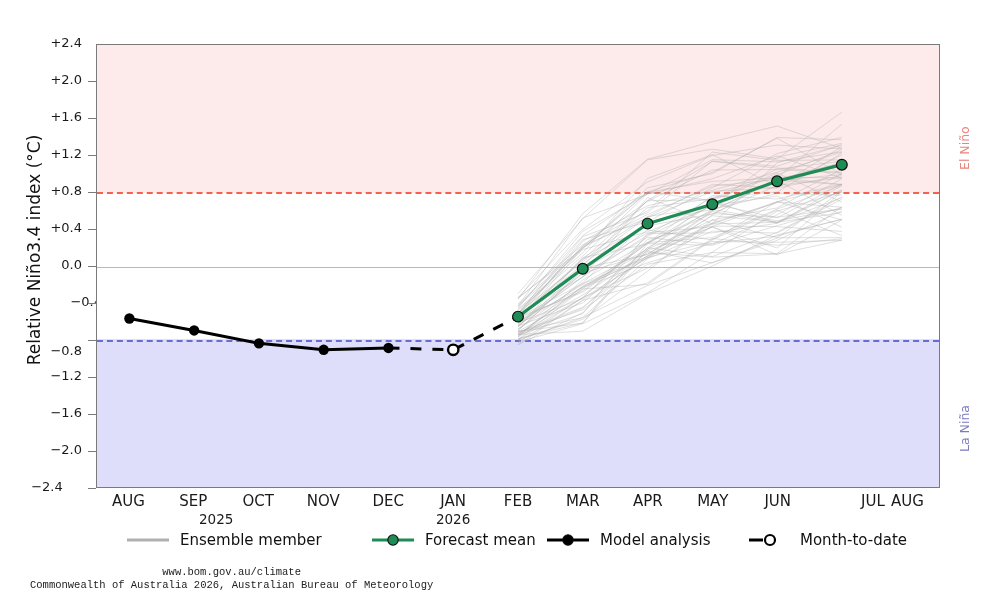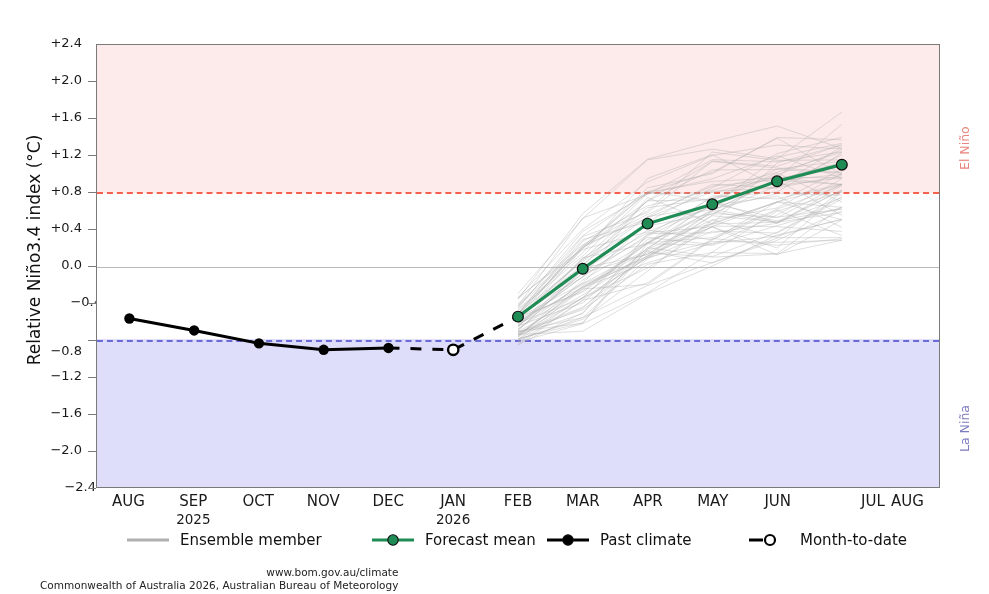--- a/index.html
+++ b/index.html
@@ -56,21 +56,21 @@
   .sidelab.la{color:#7b7bbf;left:957px;top:452px;}
 
   
   .legend{position:absolute;left:0;top:527px;width:835px;height:26px;}
   .leg-item{position:absolute;top:0;height:26px;display:flex;align-items:center;gap:9px;}
   .leg-text{font-size:15px;color:#111;white-space:nowrap;}
   .leg-gl{display:block;}
 
   
   .foot{position:absolute;font-size:10.5px;color:#222;line-height:12.5px;white-space:nowrap;}
-  .foot-left{left:40px;top:566px;text-align:right;}
+  .foot-left{left:30px;top:566px;text-align:center;font-family:Liberation Mono, monospace;}
   .foot-mid{left:586px;top:566px;text-align:right;width:172px;}
   .foot-right{left:800px;top:566px;text-align:right;width:168px;}
 </style>
 </head>
 <body>
 
 <div id="root">
 
 
   <div class="ytitle">Relative Niño3.4 index (°C)</div>
@@ -92,21 +92,21 @@
       <div class="ylab" style="left: 36px; top: 294px; margin-left: 20px;">−0.4</div>
       <div class="ytick" style="top: 303px;"></div>
       <div class="ylab" style="left: 36px; top: 343px;">−0.8</div>
       <div class="ytick" style="top: 340px;"></div>
       <div class="ylab" style="left: 36px; top: 368px;">−1.2</div>
       <div class="ytick" style="top: 377px;"></div>
       <div class="ylab" style="left: 36px; top: 405px;">−1.6</div>
       <div class="ytick" style="top: 414px;"></div>
       <div class="ylab" style="left: 36px; top: 442px;">−2.0</div>
       <div class="ytick" style="top: 451px;"></div>
-      <div class="ylab" style="left: 50px; top: 479px;">−2.4</div>
+      <div class="ylab" style="left: 24px; top: 479px; text-align: center;">−2.4</div>
       <div class="ytick" style="top: 488px;"></div>
     </div>
 
   <div id="xaxis">
       <div class="xlab" style="left: 88.4615px;">AUG</div>
       <div class="xlab" style="left: 153.385px;">SEP</div>
       <div style="position: absolute; left: 160.923px; top: 481px; width: 1px; height: 7px; background: rgb(122, 122, 122);"></div>
       <div class="xlab" style="left: 218.308px;">OCT</div>
       <div style="position: absolute; left: 225.846px; top: 481px; width: 1px; height: 7px; background: rgb(122, 122, 122);"></div>
       <div class="xlab" style="left: 283.231px;">NOV</div>
@@ -122,21 +122,21 @@
       <div class="xlab" style="left: 607.846px;">APR</div>
       <div style="position: absolute; left: 615.385px; top: 481px; width: 1px; height: 7px; background: rgb(122, 122, 122);"></div>
       <div class="xlab" style="left: 672.769px;">MAY</div>
       <div style="position: absolute; left: 680.308px; top: 481px; width: 1px; height: 7px; background: rgb(122, 122, 122);"></div>
       <div class="xlab" style="left: 737.692px;">JUN</div>
       <div style="position: absolute; left: 745.231px; top: 481px; width: 1px; height: 7px; background: rgb(122, 122, 122);"></div>
       <div class="xlab" style="left: 833px;">JUL</div>
       <div style="position: absolute; left: 810.154px; top: 481px; width: 1px; height: 7px; background: rgb(122, 122, 122);"></div>
       <div class="xlab" style="left: 867.538px;">AUG</div>
       <div style="position: absolute; left: 875.077px; top: 481px; width: 1px; height: 7px; background: rgb(122, 122, 122);"></div>
-      <div class="xyear" style="left: 153.385px;">2025</div>
+      <div class="xyear" style="left: 153.385px; text-align: right;">2025</div>
       <div class="xyear" style="left: 413.077px;">2026</div>
     </div>
 
   <div class="plot-frame">
     <div class="band band-elnino"></div>
     <div class="band band-lanina"></div>
     <div class="zero-line"></div>
     <div class="thresh thresh-el"></div>
     <div class="thresh thresh-la"></div>
 
@@ -248,21 +248,21 @@
           <line x1="2" y1="8" x2="44" y2="8" stroke="#1f8b55" stroke-width="3.2"></line>
           <circle cx="23" cy="8" r="5.2" fill="#1f8b55" stroke="#0d0d0d" stroke-width="1.1"></circle>
         </svg>
         <span class="leg-text">Forecast mean</span>
       </div>
       <div class="leg-item" style="left: 545px;">
         <svg width="46" height="16" class="leg-gl">
           <line x1="2" y1="8" x2="44" y2="8" stroke="#000000" stroke-width="3.2"></line>
           <circle cx="23" cy="8" r="5.2" fill="#000000" stroke="#0d0d0d" stroke-width="1.1"></circle>
         </svg>
-        <span class="leg-text">Past climate</span>
+        <span class="leg-text">Model analysis</span>
       </div>
       <div class="leg-item" style="left: 745px;">
         <svg width="46" height="16" class="leg-gl">
           <line x1="4" y1="8" x2="18" y2="8" stroke="#000000" stroke-width="3"></line>
           <circle cx="25" cy="8" r="5" fill="#fff" stroke="#000000" stroke-width="2.2"></circle>
         </svg>
         <span class="leg-text">Month-to-date</span>
       </div>
     </div>
 

